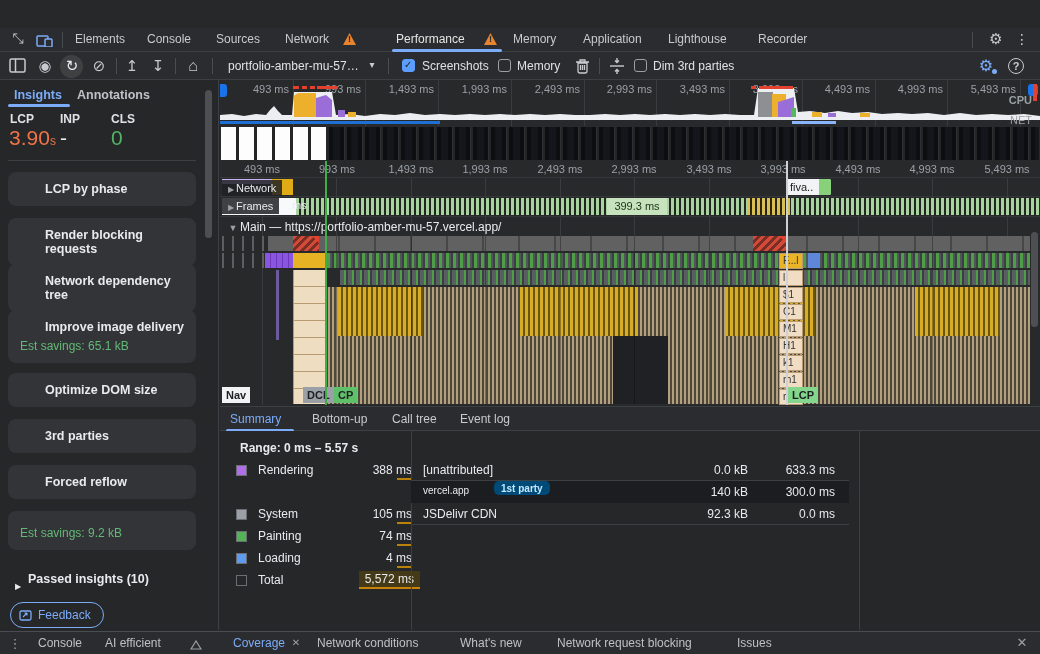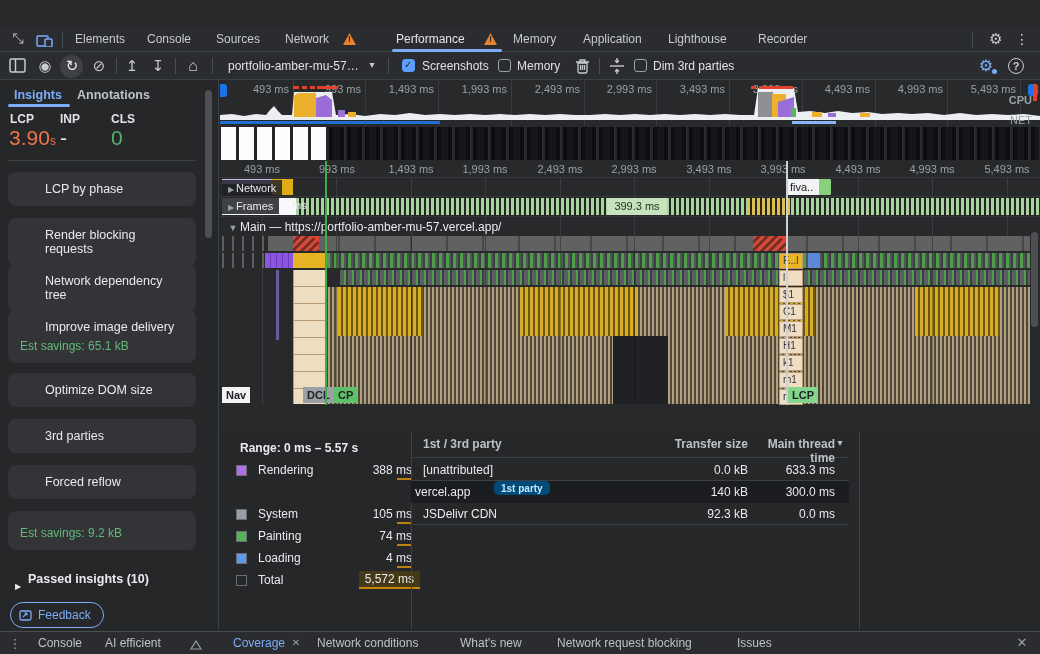--- a/index.html
+++ b/index.html
@@ -45,21 +45,21 @@
   .cb.checked::after { content:"\2713"; position:absolute; left:1px; top:-1px; font-size:10px; font-weight:700; color:#20222a; }
   .tb-label { position:absolute; top:7px; font-size:12px; color:#dfe1e5; }
 
   
   .sidebar { position:absolute; left:0; top:80px; width:219px; height:550px; background:#262729; border-right:1px solid #3c4043; }
   .side-tab { position:absolute; top:8px; font-size:12.5px; font-weight:600; color:#bdc1c6; }
   .side-tab.active { color:#7cacf8; }
   .metric-label { position:absolute; top:32px; font-size:12px; font-weight:700; color:#dfe1e5; }
   .metric-value { position:absolute; top:46px; font-size:21px; font-weight:500; }
   .card { position:absolute; left:8px; width:188px; background:#333438; border-radius:8px; padding:10px 12px; cursor:pointer; }
-  .card .t { font-size:12.5px; font-weight:400; color:#e8eaed;padding-left:25px; }
+  .card .t { font-size:12.5px; font-weight:700; color:#e8eaed;padding-left:25px; }
   .card .s { font-size:12px; color:#63b876; margin-top:5px; }
   .feedback-btn { position:absolute; left:10px; top:522px; height:26px; padding:0 12px 0 8px; border:1px solid #7cacf8; border-radius:14px; color:#7cacf8; font-size:12px; display:flex; align-items:center; gap:6px; background:transparent; cursor:pointer; }
 
   
   .timeline { position:absolute; left:220px; top:80px; width:820px; height:326px; background:#28292b; overflow:hidden; }
   .rlabel { position:absolute; font-size:11px; color:#9aa0a6; height:13px; }
   .grid { position:absolute; width:1px; background:#3a3b3e; }
   .film { position:absolute; top:47px; height:33px; }
   .track-chip { position:absolute; height:16px; background:rgba(32,33,36,.85); color:#e8eaed; font-size:11px; line-height:16px; padding:0 6px 0 4px; white-space:nowrap; }
   .track-chip .i { position:static; display:inline-block; width:10px; font-size:8px; color:#9aa0a6; }
@@ -362,20 +362,27 @@
       <div class="marker" style="left:83px;background:#9aa0a6">DCL</div>
       <div class="marker" style="left:114px;background:#5fc06a">CP</div>
       <div class="marker" style="left:568px;background:#83d68c">LCP</div>
     </div>
 
     <div class="abs" style="left:105px;top:81px;width:2px;height:244px;background:#3fae49"></div>
     <div class="abs" style="left:566px;top:81px;width:1.5px;height:244px;background:#cdd0d4"></div>
     <div class="scroll-thumb" style="left:811px;top:152px;height:95px"></div>
   </div>
 
+  <div class="sum-tabbar">
+    <span class="stab active" style="left:10px">Summary</span>
+    <span class="abs" style="left:6px;top:22px;width:68px;height:2.5px;background:#7cacf8;border-radius:2px"></span>
+    <span class="stab" style="left:92px">Bottom-up</span>
+    <span class="stab" style="left:172px">Call tree</span>
+    <span class="stab" style="left:240px">Event log</span>
+  </div>
 
   <div class="summary">
     <span class="abs" style="left:20px;top:10px;font-size:12px;font-weight:600">Range: 0 ms – 5.57 s</span>
 
     <div class="leg-row" style="top:32px">
       <span class="leg-sw" style="background: rgb(176, 111, 232);"></span>
       <span class="leg-lab">Rendering</span>
         <span class="leg-val">388 ms</span>
     </div>
     <div class="leg-row" style="top:76px">
@@ -394,33 +401,27 @@
         <span class="leg-val">4 ms</span>
     </div>
     <div class="leg-row leg-total" style="top:142px">
       <span class="leg-sw" style="background: transparent;"></span>
       <span class="leg-lab">Total</span>
         <span class="leg-val">5,572 ms</span>
     </div>
 
     <div class="abs" style="left:191px;top:0;width:1px;height:199px;background:#3c4043"></div>
 
-    <div class="abs" style="left:191px;top:0;width:438px;height:27px;border-bottom:1px solid #3c4043">
-      <span class="abs" style="left:12px;top:6px;font-size:12px;font-weight:600;color:#bdc1c6">1st / 3rd party</span>
-      <span class="tbl-cell-r" style="left:230px;top:6px;width:107px;font-weight:600;color:#bdc1c6">Transfer size</span>
-      <span class="tbl-cell-r" style="left:340px;top:6px;width:84px;font-weight:600;color:#bdc1c6">Main thread time</span>
-      <span class="i caret" style="left:424px;top:6px;width:10px;font-size:10px;color:#bdc1c6"></span>
-    </div>
     <div class="abs" style="left:191px;top:28px;width:438px;height:22px;border-bottom:1px solid #3c4043">
       <span class="abs" style="left:12px;top:4px;font-size:12px">[unattributed]</span>
       <span class="tbl-cell-r" style="left:230px;top:4px;width:107px">0.0 kB</span>
       <span class="tbl-cell-r" style="left:340px;top:4px;width:84px">633.3 ms</span>
     </div>
     <div class="abs" style="left:191px;top:50px;width:438px;height:22px;background:#1c1d20">
-      <span class="abs" style="left:4px;top:4px;font-size:12px">vercel.app</span>
+      <span class="abs" style="left:12px;top:4px;font-size:10px">vercel.app</span>
         <span class="abs badge" style="left:75px;top:0">1st party</span>
       <span class="tbl-cell-r" style="left:230px;top:4px;width:107px">140 kB</span>
       <span class="tbl-cell-r" style="left:340px;top:4px;width:84px">300.0 ms</span>
     </div>
     <div class="abs" style="left:191px;top:72px;width:438px;height:22px;border-bottom:1px solid #3c4043">
       <span class="abs" style="left:12px;top:4px;font-size:12px">JSDelivr CDN</span>
       <span class="tbl-cell-r" style="left:230px;top:4px;width:107px">92.3 kB</span>
       <span class="tbl-cell-r" style="left:340px;top:4px;width:84px">0.0 ms</span>
     </div>
     <div class="abs" style="left:639px;top:0;width:1px;height:199px;background:#3c4043"></div>

